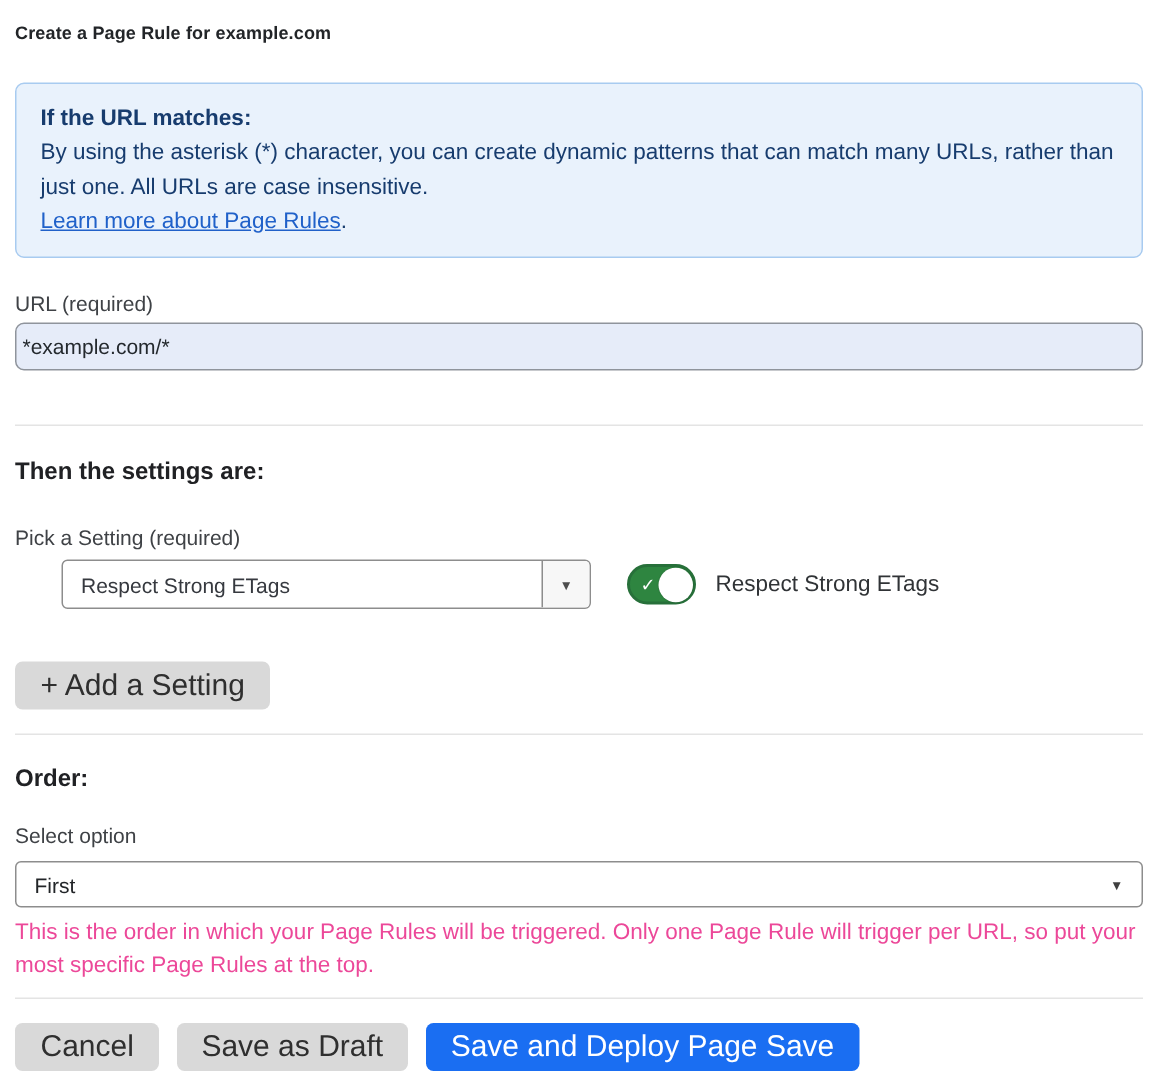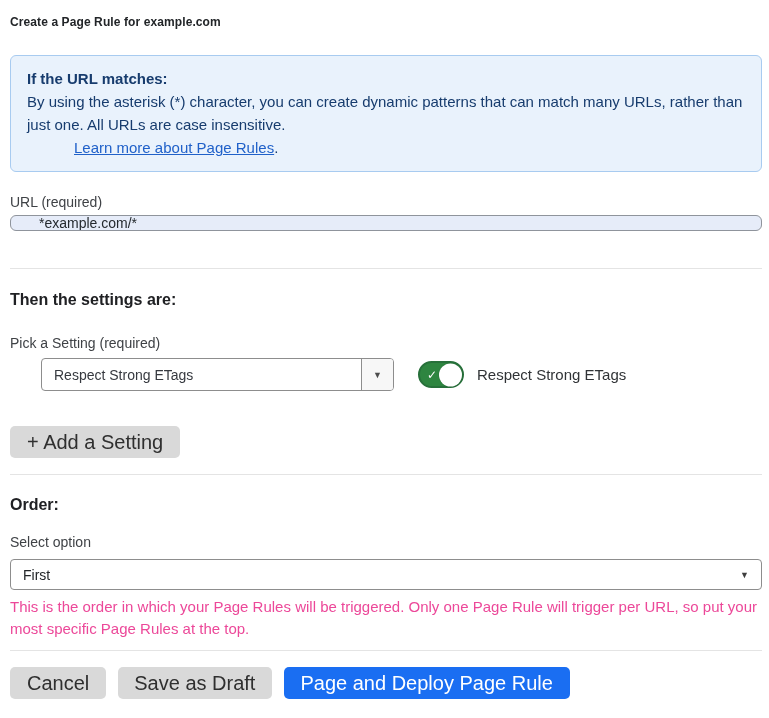--- a/index.html
+++ b/index.html
@@ -29,40 +29,39 @@
     padding: 11px 16px 12px 16px;
     color: #173c6e;
     font-size: 15px;
     line-height: 23px;
   }
   .info-box .info-heading { font-weight: 700; }
   .info-box a.info-link {
     color: #2061c9;
     text-decoration: underline;
     cursor: pointer;
-    margin-left: 47px;
   }
   .info-box .info-link-suffix { color: #173c6e; }
 
   .field-label {
     display: block;
     margin-top: 21px;
     font-size: 14px;
     line-height: 18px;
     color: #3f4246;
   }
 
   .url-input {
     margin-top: 4px;
     width: 752px;
-    height: 16px;
+    height: 32px;
     background: #e6ecf9;
     border: 1px solid #8f949c;
     border-radius: 6px;
-    padding: 0 28px;
+    padding: 0 4px;
     font-family: "Liberation Sans", "DejaVu Sans", sans-serif;
     font-size: 14px;
     color: #24292e;
     outline: none;
   }
 
   .divider {
     border: none;
     border-top: 1px solid #e4e4e4;
     height: 0;
@@ -256,16 +255,16 @@
     <span class="chevron">▼</span>
   </div>
 
   <p class="help-text">This is the order in which your Page Rules will be triggered. Only one Page Rule will trigger per URL, so put your most specific Page Rules at the top.</p>
 
   <hr class="divider d3">
 
   <div class="footer-buttons">
     <button class="btn btn-gray">Cancel</button>
     <button class="btn btn-gray">Save as Draft</button>
-    <button class="btn btn-blue">Page and Deploy Page Rule</button>
+    <button class="btn btn-blue">Save and Deploy Page Save</button>
   </div>
 
 </div>
 
 </body></html>

